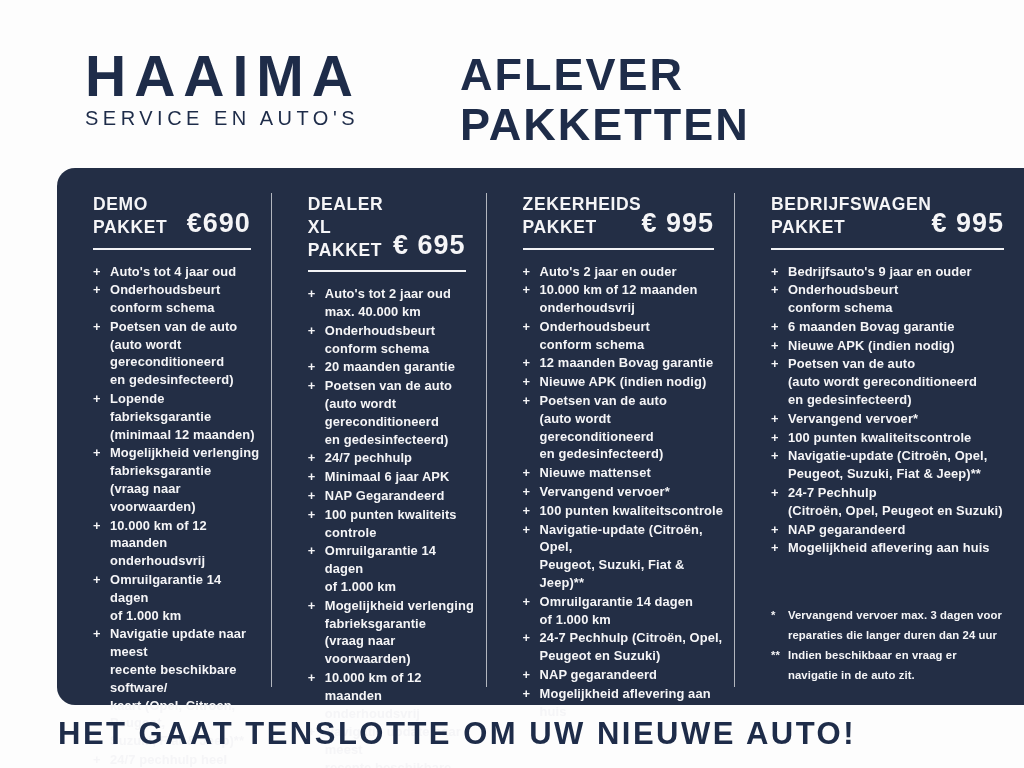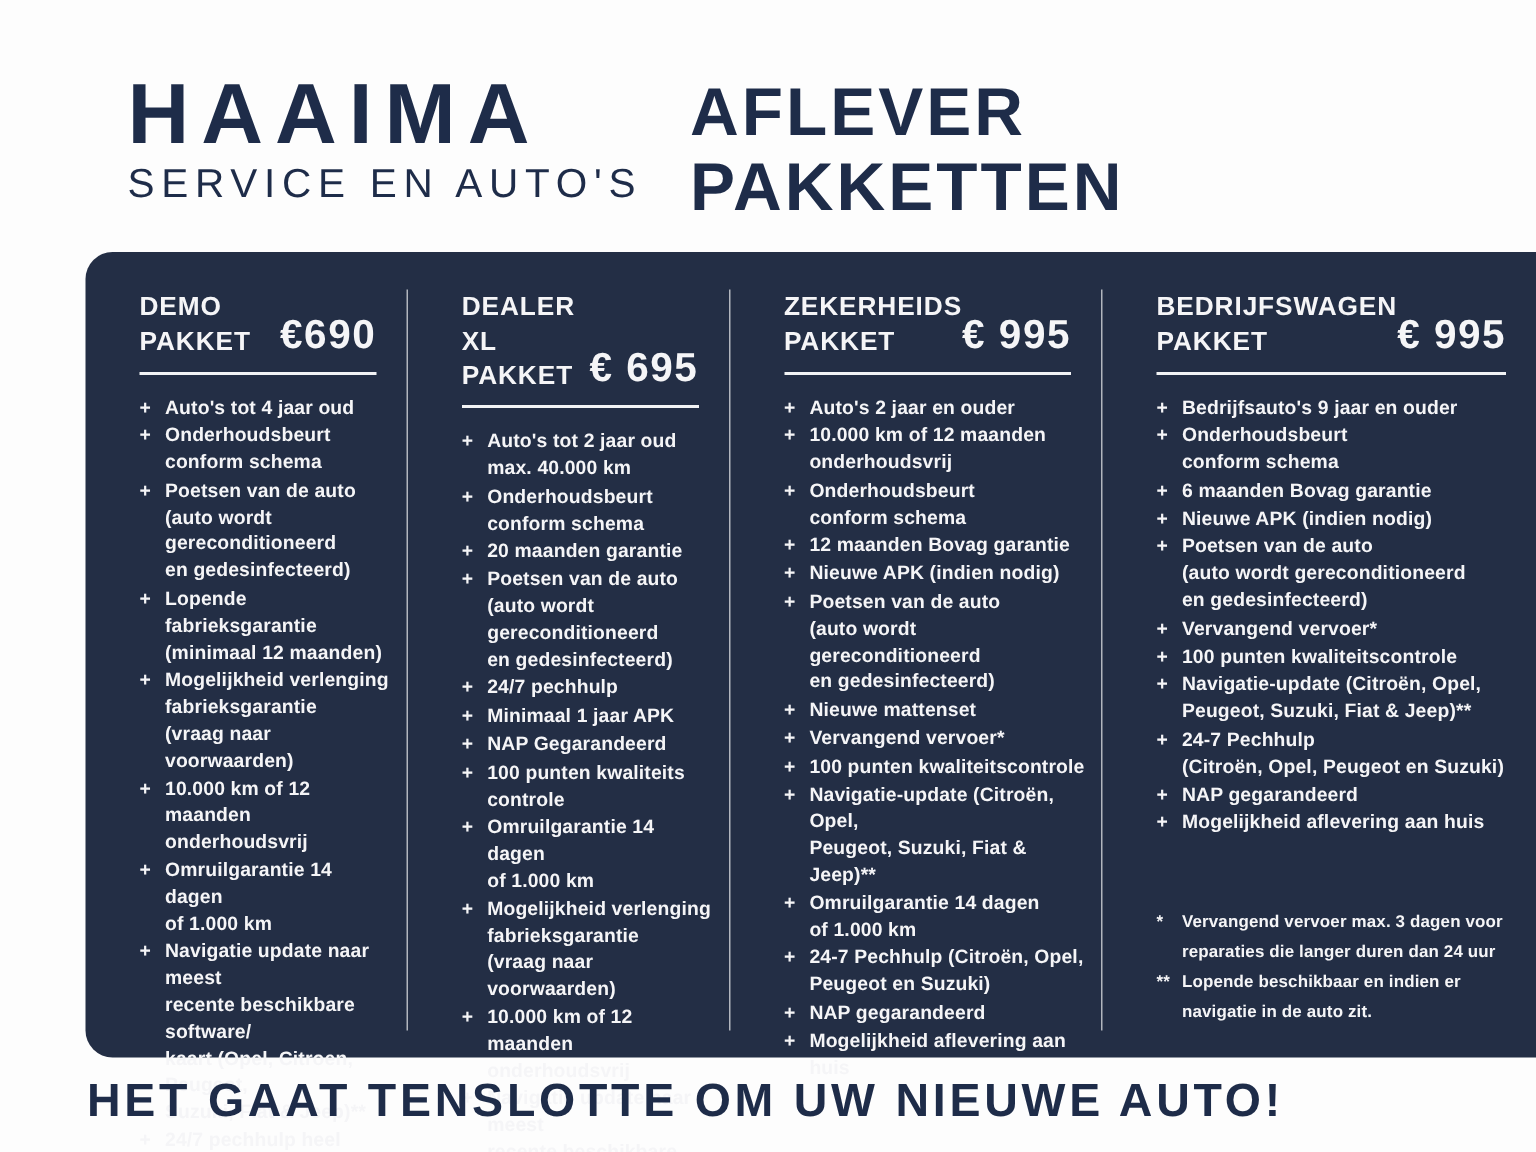--- a/index.html
+++ b/index.html
@@ -8,21 +8,21 @@
     background:#fdfdfd;
     font-family:"Liberation Sans", sans-serif;
     -webkit-font-smoothing:antialiased;
   }
   .prewrap{white-space:pre-line;}
 
   
   .header{position:absolute;top:48px;left:85px;right:0;display:flex;align-items:flex-start;}
   .brand-block{width:375px;color:var(--navy);}
   .brand-name{font-size:57px;font-weight:800;letter-spacing:8px;line-height:1.0;}
-  .brand-sub{font-size:27px;font-weight:400;letter-spacing:4.5px;margin-top:2px;}
+  .brand-sub{font-size:20px;font-weight:400;letter-spacing:4.5px;margin-top:2px;}
   .page-title{
     color:var(--navy);font-size:45px;font-weight:800;letter-spacing:2px;
     line-height:1.1;margin-left:0;padding-top:2px;
   }
 
   
   .panel{
     position:absolute;left:57px;top:168px;width:calc(1024px - 57px);height:537px;
     background:var(--panel);border-radius:18px 0 0 18px;
     display:flex;box-sizing:border-box;padding:25px 0 18px 0;color:var(--panel-text);
@@ -155,21 +155,21 @@
           <span class="txt prewrap">Poetsen van de auto
 (auto wordt gereconditioneerd
 en gedesinfecteerd)</span>
         </li>
         <li>
           <span class="plus">+</span>
           <span class="txt prewrap">24/7 pechhulp</span>
         </li>
         <li>
           <span class="plus">+</span>
-          <span class="txt prewrap">Minimaal 1 jaar APK</span>
+          <span class="txt prewrap">Minimaal 6 jaar APK</span>
         </li>
         <li>
           <span class="plus">+</span>
           <span class="txt prewrap">NAP Gegarandeerd</span>
         </li>
         <li>
           <span class="plus">+</span>
           <span class="txt prewrap">100 punten kwaliteits controle</span>
         </li>
         <li>
@@ -331,21 +331,21 @@
         </li>
       </ul>
     <div class="footnotes">
       <div class="footnote">
         <span>*</span>
         <span class="prewrap">Vervangend vervoer max. 3 dagen voor
 reparaties die langer duren dan 24 uur</span>
       </div>
       <div class="footnote">
         <span>**</span>
-        <span class="prewrap">Lopende beschikbaar en indien er
+        <span class="prewrap">Indien beschikbaar en vraag er
 navigatie in de auto zit.</span>
       </div>
     </div>
   </section>
 
 </div>
 
 <div class="tagline">HET GAAT TENSLOTTE OM UW NIEUWE AUTO!</div>
 
 </body></html>

